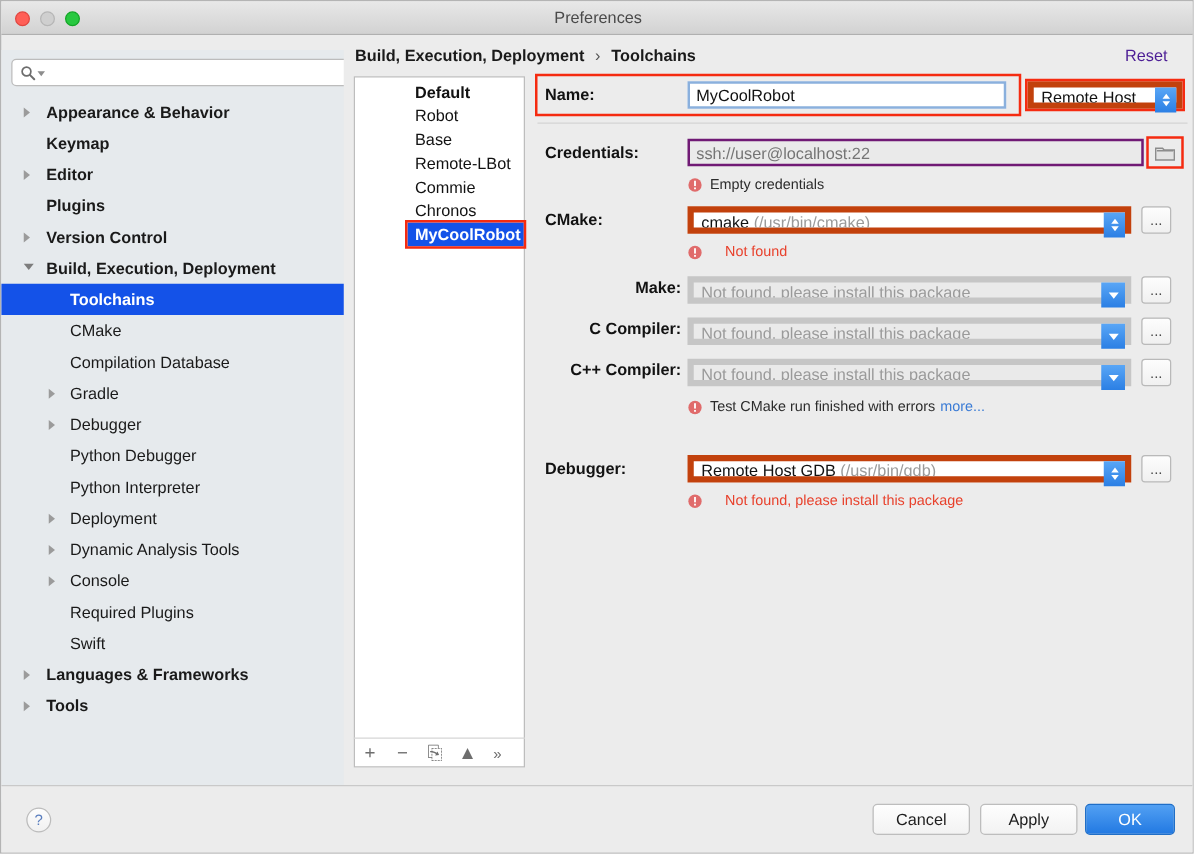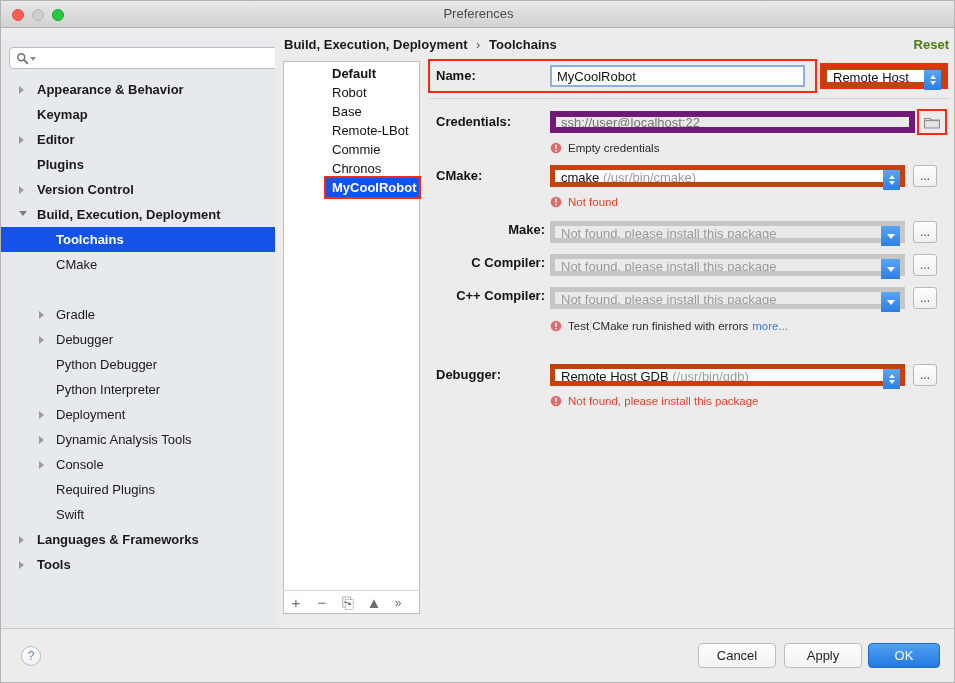--- a/index.html
+++ b/index.html
@@ -114,22 +114,22 @@
     background: #ececec;
     box-sizing: border-box;
   }
   #breadcrumb {
     position: absolute; left: 9px; top: 9px;
     font-size: 13px; font-weight: bold; color: #1a1a1a;
     white-space: nowrap;
   }
   #breadcrumb .sep { color: #555; font-weight: normal; padding: 0 5px; }
   #reset {
-    position: absolute; right: 7px; top: 9px;
-    font-size: 13px; font-weight: bold; color: #4d7c0f;
+    position: absolute; right: 22px; top: 9px;
+    font-size: 13px; font-weight: normal; color: #4c1d95;
     cursor: default;
   }
 
   
   #tclist {
     position: absolute; left: 8px; top: 33px;
     width: 137px; height: 553px;
     background: #fff;
     border: 1px solid #bdbdbd;
     box-sizing: border-box;
@@ -183,21 +183,21 @@
     font-family: "Liberation Sans", sans-serif;
     font-size: 13px; color: #111;
     padding: 0 5px;
     outline: none;
   }
   .txtin.focus {
     border: 2px solid #8ab0dd;
   }
   .txtin.disabled {
     background: #eaeaea;
-    border: 6px solid #701a75;
+    border: 2px solid #701a75;
     color: #a0a0a0;
   }
 
   
   .combo {
     position: relative; height: 22px;
     background: #fff; border: 5px solid #c2410c;
     box-sizing: border-box;
     display: flex; 
   }
@@ -252,21 +252,21 @@
   .errrow {
     position: relative; height: 22px;
     padding-left: 120px;
     display: flex; align-items: center;
     font-size: 11.5px;
   }
   .errrow .eicon {
     width: 12px; height: 12px; margin-right: 6px; flex: none;
   }
   .err-dark { color: #2b2b2b; }
-  .err-red { color: #e8412c; }
+  .err-red { color: #e8412c; margin-left: 12px; }
   .errrow .link { color: #3a7bd5; margin-left: 4px; }
 
   .hsep {
     position: relative; margin-left: 0;
     width: 520px; height: 1px; background: #d3d3d3;
   }
 
   .redoutline { outline: 2px solid #f52b10; }
 
   
@@ -368,20 +368,21 @@
         <div class="trow d1">
           <div class="tlabel">CMake</div>
           <svg class="copyicon" viewBox="0 0 14 14">
             <rect x="0.6" y="0.6" width="8.6" height="8.6" fill="#e1e5e9" stroke="#9aa2a9" stroke-width="1.1"></rect>
             <rect x="4.2" y="4.2" width="9.2" height="9.2" fill="#eef1f3" stroke="#9aa2a9" stroke-width="1.1"></rect>
             <rect x="6.0" y="6.4" width="5.6" height="1" fill="#9aa2a9"></rect>
             <rect x="6.0" y="9.0" width="5.6" height="1" fill="#9aa2a9"></rect>
           </svg>
         </div>
         <div class="trow d1">
+          <div class="tlabel">Compilation Database</div>
           <svg class="copyicon" viewBox="0 0 14 14">
             <rect x="0.6" y="0.6" width="8.6" height="8.6" fill="#e1e5e9" stroke="#9aa2a9" stroke-width="1.1"></rect>
             <rect x="4.2" y="4.2" width="9.2" height="9.2" fill="#eef1f3" stroke="#9aa2a9" stroke-width="1.1"></rect>
             <rect x="6.0" y="6.4" width="5.6" height="1" fill="#9aa2a9"></rect>
             <rect x="6.0" y="9.0" width="5.6" height="1" fill="#9aa2a9"></rect>
           </svg>
         </div>
         <div class="trow d1">
           <div class="tw tw-right"></div>
           <div class="tlabel">Gradle</div>

